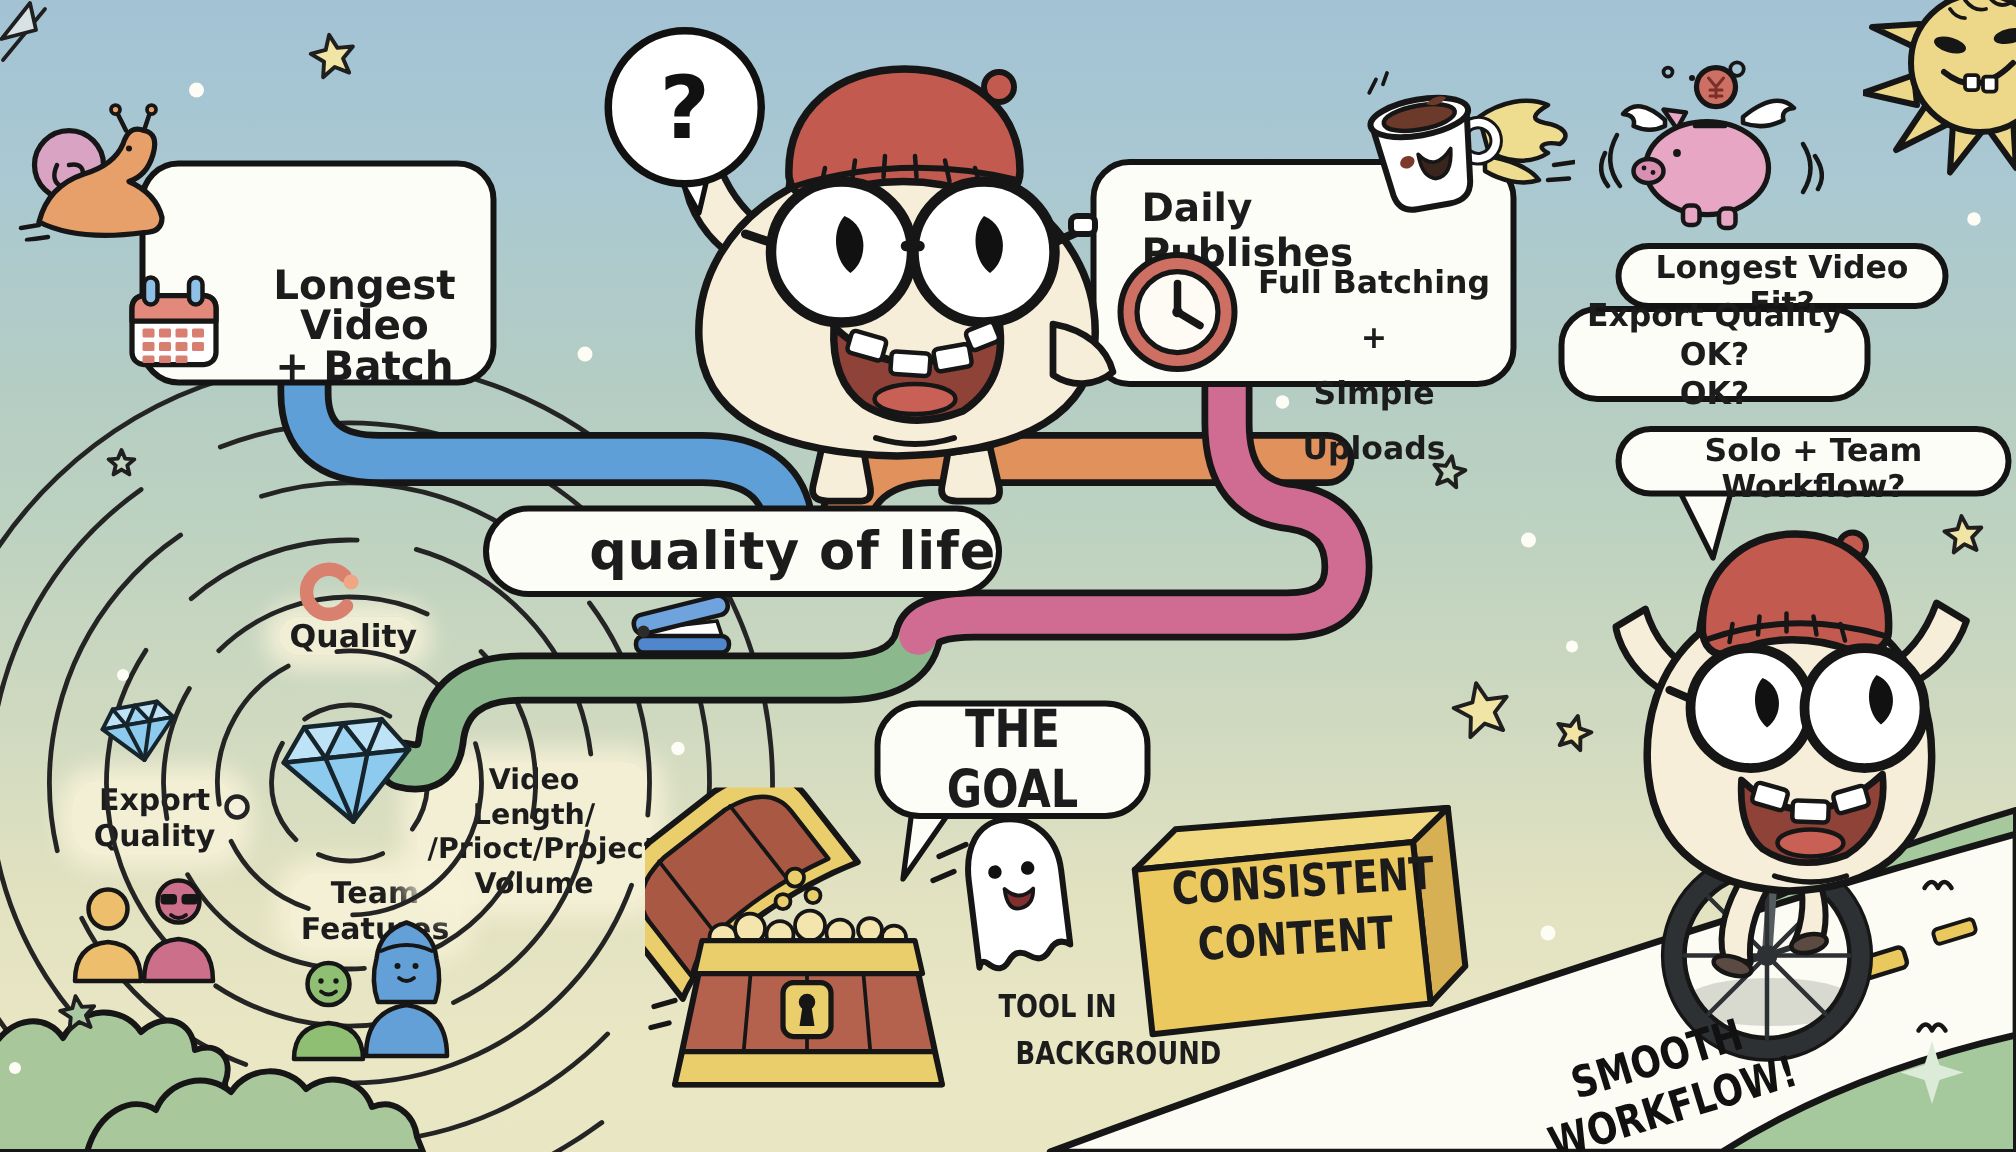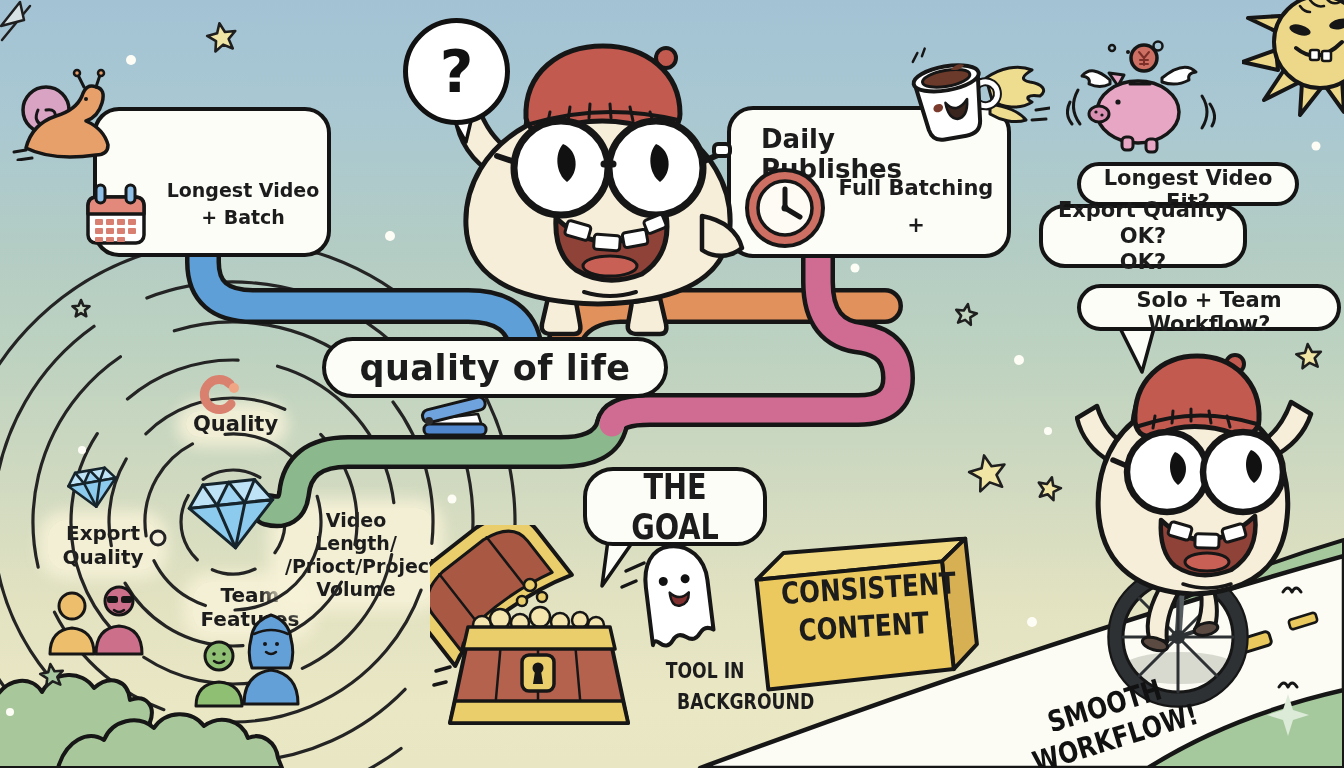--- a/index.html
+++ b/index.html
@@ -167,21 +167,21 @@
     <span>Features</span>
   </div>
   <div class="lbl glow" style="left:278px;top:508px;width:142px;font-size:19px;line-height:23px">
     <span>Video</span><br>
     <span>Length/</span><br>
     <span>/Prioct/Project</span><br>
     <span>Volume</span>
   </div>
 
   <div class="whitebox z5" style="left:93px;top:107px;width:238px;height:150px;border-radius:26px">
-    <div class="lbl" style="left:66px;top:66px;width:160px;font-size:19px;line-height:27px">
+    <div class="lbl" style="left:66px;top:66px;width:160px;font-size:27px;line-height:27px">
       <span>Longest Video</span><br>
       <span>+ Batch</span>
     </div>
     <svg class="abs" width="66" height="68" style="left:-14px;top:70px">
       <rect x="5" y="16" width="56" height="46" rx="8" fill="#fff" stroke="#161616" stroke-width="3.5"></rect>
       <path d="M5 25 q0 -9 9 -9 h38 q9 0 9 9 v8 H5 Z" fill="#e2897b" stroke="#161616" stroke-width="3.5"></path>
       <rect x="13" y="4" width="9" height="18" rx="4.5" fill="#8fc1e8" stroke="#161616" stroke-width="3"></rect>
       <rect x="43" y="4" width="9" height="18" rx="4.5" fill="#8fc1e8" stroke="#161616" stroke-width="3"></rect>
       <g fill="#d97f72">
         <rect x="12" y="38" width="8" height="6" rx="1"></rect>
@@ -211,20 +211,21 @@
       <circle cx="89" cy="7" r="3" fill="#e8a06a" stroke="#161616" stroke-width="2.5"></circle>
     <circle cx="74" cy="33" r="2" fill="#161616"></circle>
   </svg>
 
   <div class="whitebox z5" style="left:727px;top:106px;width:284px;height:152px;border-radius:26px">
     <div class="lbl" style="left:30px;top:14px;width:220px;text-align:left;font-size:26px">
       <span>Daily Publishes</span>
     </div>
     <div class="lbl" style="left:96px;top:60px;width:178px;font-size:21px;line-height:37px">
       <span>Full Batching +</span><br>
+      <span>Simple Uploads</span>
     </div>
     <svg class="abs" width="88" height="88" style="left:10px;top:54px">
       <circle cx="44" cy="44" r="38" fill="#cd6f62" stroke="#161616" stroke-width="4"></circle>
       <circle cx="44" cy="44" r="27" fill="#fdfbf4" stroke="#161616" stroke-width="3.5"></circle>
       <line x1="44" y1="44" x2="44" y2="25" stroke="#161616" stroke-width="5"></line>
       <line x1="44" y1="44" x2="59" y2="53" stroke="#161616" stroke-width="5"></line>
       <circle cx="44" cy="44" r="3.5" fill="#161616"></circle>
     </svg>
   </div>
 
@@ -254,21 +255,21 @@
     <span class="lbl" style="position:static;font-size:21px">Export Quality OK?</span>
     <span class="lbl" style="position:static;font-size:21px">OK?</span>
   </div>
   <svg class="abs z4" width="44" height="50" style="left:1116px;top:326px">
     <polygon points="4,2 38,2 26,46" fill="#fdfdf8" stroke="#141414" stroke-width="3.5"></polygon>
   </svg>
   <div class="whitebox z5" style="left:1077px;top:284px;width:264px;height:47px;border-radius:24px;border-width:4px;display:flex;align-items:flex-start;justify-content:center">
     <span class="lbl" style="position:static;font-size:21px">Solo + Team Workflow?</span>
   </div>
 
-  <div class="whitebox z5" style="left:322px;top:337px;width:346px;height:61px;border-radius:31px;display:flex;align-items:center;justify-content:center">
+  <div class="whitebox z5" style="left:322px;top:337px;width:346px;height:61px;border-radius:31px;display:flex;align-items:center;justify-content:flex-end">
     <span class="lbl" style="position:static;font-size:35px;letter-spacing:.5px">quality of life</span>
   </div>
 
   <svg class="abs z5" width="218" height="218" style="left:430px;top:525px">
     <line x1="196" y1="46" x2="214" y2="38" stroke="#161616" stroke-width="3.5"></line>
     <line x1="192" y1="62" x2="206" y2="56" stroke="#161616" stroke-width="3.5"></line>
     <line x1="6" y1="146" x2="20" y2="142" stroke="#161616" stroke-width="3.5"></line>
     <line x1="4" y1="160" x2="16" y2="157" stroke="#161616" stroke-width="3.5"></line>
     <g transform="rotate(-38 52 120)">
       <path d="M18 120 L18 64 Q18 28 64 24 L120 24 Q166 28 166 64 L166 120 Q120 106 64 108 Q36 109 18 120 Z" fill="#eace6b" stroke="#161616" stroke-width="4"></path>

